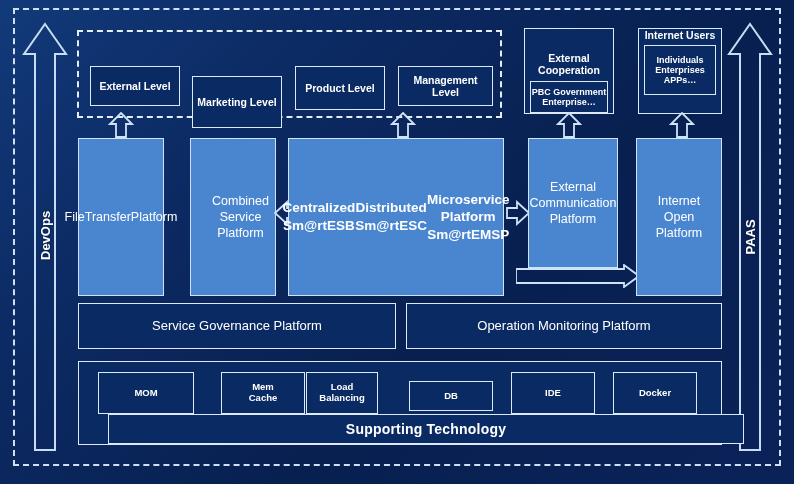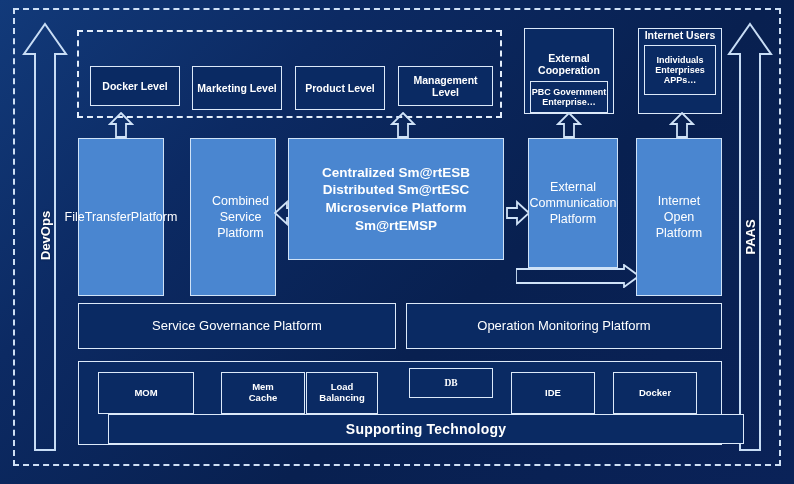--- a/index.html
+++ b/index.html
@@ -97,23 +97,23 @@
   <div class="abs side-arrow" style="left:727px; top:22px; width:46px; height:430px;">
     <svg width="46" height="430" viewBox="0 0 46 430" aria-hidden="true">
       <polygon points="23,2 44,32 33,32 33,428 13,428 13,32 2,32" fill="none" stroke="#c8ddf5" stroke-width="2"></polygon>
     </svg>
     <span class="side-label">PAAS</span>
   </div>
 
   <div class="abs top-dash"></div>
 
   <div class="abs navy-box lvl" style="left:90px; top:66px; width:90px; height:40px;">
-    <span>Docker Level</span>
-  </div>
-  <div class="abs navy-box lvl" style="left:192px; top:66px; width:90px; height:44px;">
+    <span>External Level</span>
+  </div>
+  <div class="abs navy-box lvl" style="left:192px; top:76px; width:90px; height:52px;">
     <span>Marketing Level</span>
   </div>
   <div class="abs navy-box lvl" style="left:295px; top:66px; width:90px; height:44px;">
     <span>Product Level</span>
   </div>
   <div class="abs navy-box lvl" style="left:398px; top:66px; width:95px; height:40px;">
     <span>Management Level</span>
   </div>
 
   <div class="abs navy-box" style="left:524px; top:28px; width:90px; height:86px; flex-direction:column; justify-content:flex-start; padding-top:23px;">
@@ -169,21 +169,21 @@
     <span>Service</span>
     <span>Platform</span>
   </div>
 
   <div class="abs h-arrow" style="left:274px; top:200px; width:24px; height:26px;">
     <svg width="24" height="26" viewBox="0 0 24 26">
         <polygon points="1,13 13,2 13,8 23,8 23,18 13,18 13,24" fill="none" stroke="#cfe2f7" stroke-width="1.8"></polygon>
       </svg>
   </div>
 
-  <div class="abs blue-box platbig" style="left:288px; top:138px; width:216px; height:122px; flex-direction:column;text-align:center;">
+  <div class="abs blue-box platbig" style="left:288px; top:138px; width:216px; height:158px; text-align:center;">
     <span>Centralized Sm@rtESB</span>
     <span>Distributed Sm@rtESC</span>
     <span>Microservice Platform Sm@rtEMSP</span>
   </div>
 
   <div class="abs h-arrow" style="left:506px; top:200px; width:24px; height:26px;">
     <svg width="24" height="26" viewBox="0 0 24 26">
         <polygon points="23,13 11,2 11,8 1,8 1,18 11,18 11,24" fill="none" stroke="#cfe2f7" stroke-width="1.8"></polygon>
       </svg>
   </div>
@@ -219,21 +219,21 @@
     <span>MOM</span>
   </div>
   <div class="abs navy-box tech" style="left:221px; top:372px; width:84px; height:42px; flex-direction:column;">
     <span>Mem</span>
     <span>Cache</span>
   </div>
   <div class="abs navy-box tech" style="left:306px; top:372px; width:72px; height:42px; flex-direction:column;">
     <span>Load</span>
     <span>Balancing</span>
   </div>
-  <div class="abs navy-box tech" style="left:409px; top:368px; width:84px; height:30px; flex-direction:column;font-family:Liberation Serif, serif;">
+  <div class="abs navy-box tech" style="left:409px; top:381px; width:84px; height:30px; flex-direction:column;">
     <span>DB</span>
   </div>
   <div class="abs navy-box tech" style="left:511px; top:372px; width:84px; height:42px; flex-direction:column;">
     <span>IDE</span>
   </div>
   <div class="abs navy-box tech" style="left:613px; top:372px; width:84px; height:42px; flex-direction:column;">
     <span>Docker</span>
   </div>
 
   <div class="abs navy-box support" style="left:108px; top:414px; width:636px; height:30px;">

